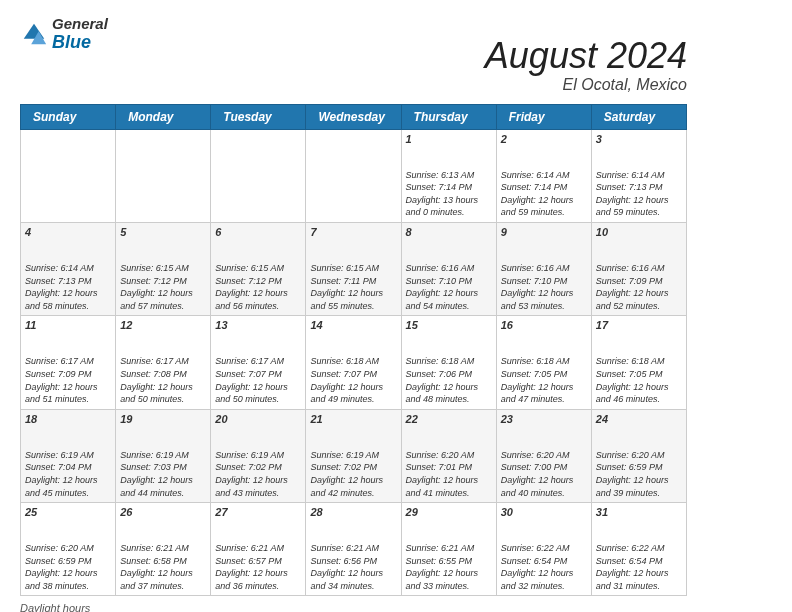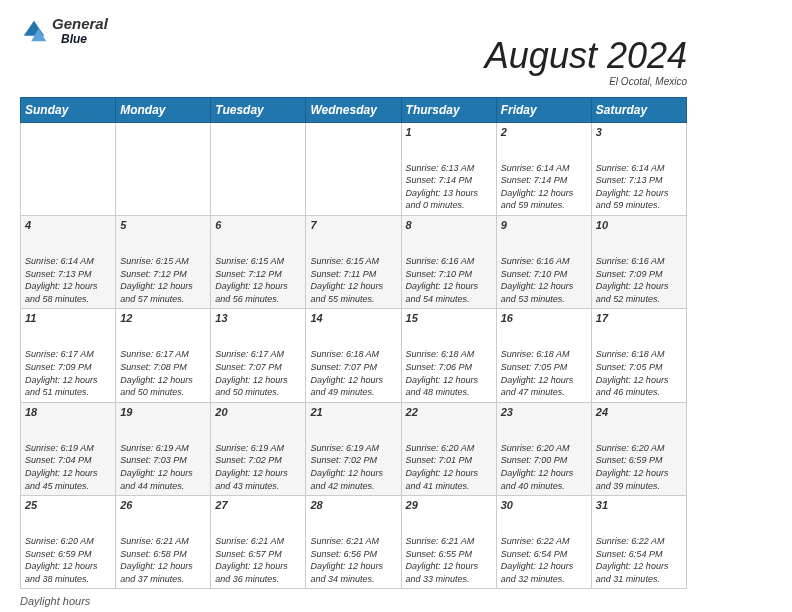--- a/index.html
+++ b/index.html
@@ -33,54 +33,53 @@
       display: flex;
       flex-direction: column;
       line-height: 1.1;
     }
     .logo-general {
       font-size: 15px;
       font-weight: bold;
       color: #333;
     }
     .logo-blue {
-      font-size: 12px;
+      font-size: 18px;
       font-weight: bold;
-      color: #0f172a;
-      margin-left: 9px;
+      color: #0369a1;
     }
     .logo-icon {
       width: 28px;
       height: 28px;
     }
     .title-block {
       text-align: right;
       margin-top: 20px;
     }
     .month-title {
       font-size: 36px;
       font-weight: normal;
       color: #222;
       line-height: 1.1;
     }
     .location {
-      font-size: 10px;
+      font-size: 16px;
       color: #444;
     }
     .calendar-table {
       width: 100%;
       border-collapse: collapse;
       flex: 1;
     }
     .calendar-table th {
       background: #2176ae;
       color: #fff;
       font-size: 12px;
       font-weight: bold;
-      padding: 5px 4px;
+      padding: 5px 12px;
       text-align: left;
       border: 1px solid #1a5f8e;
     }
     .calendar-table td {
       border: 1px solid #ccc;
       vertical-align: top;
       padding: 3px 4px;
       font-size: 9.5px;
       color: #333;
       width: calc(100% / 7);

